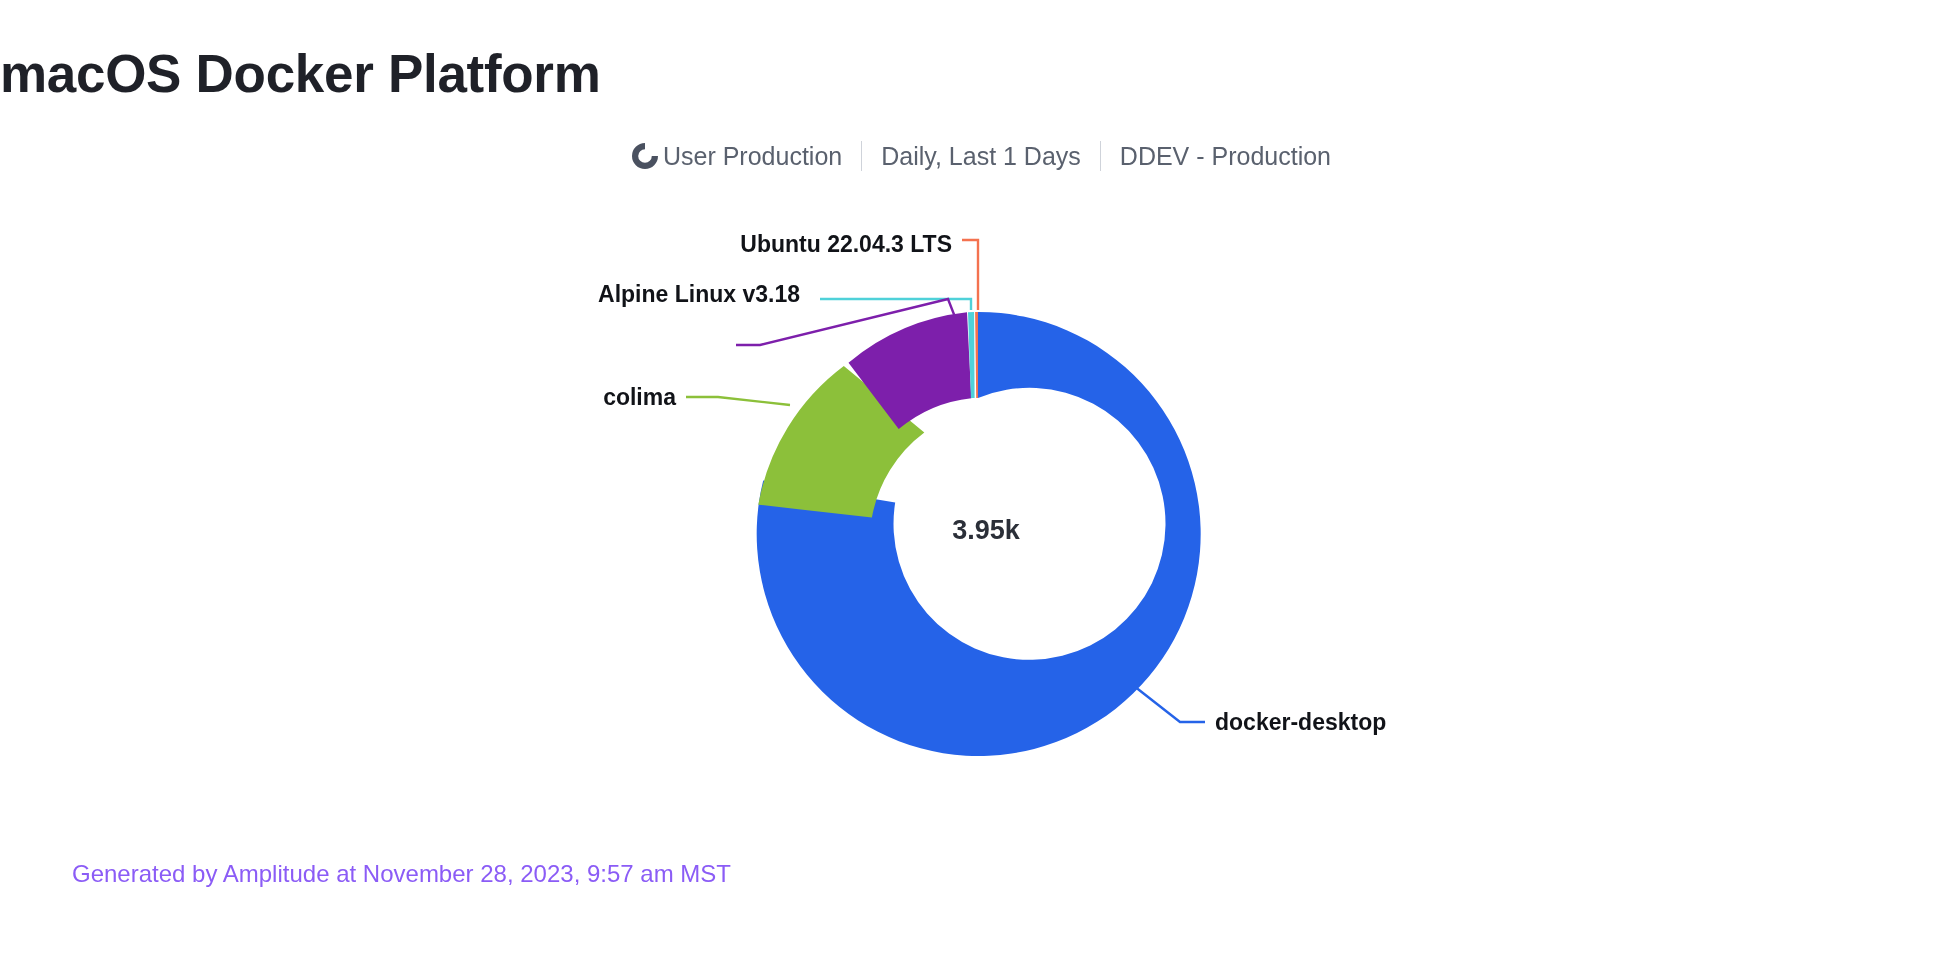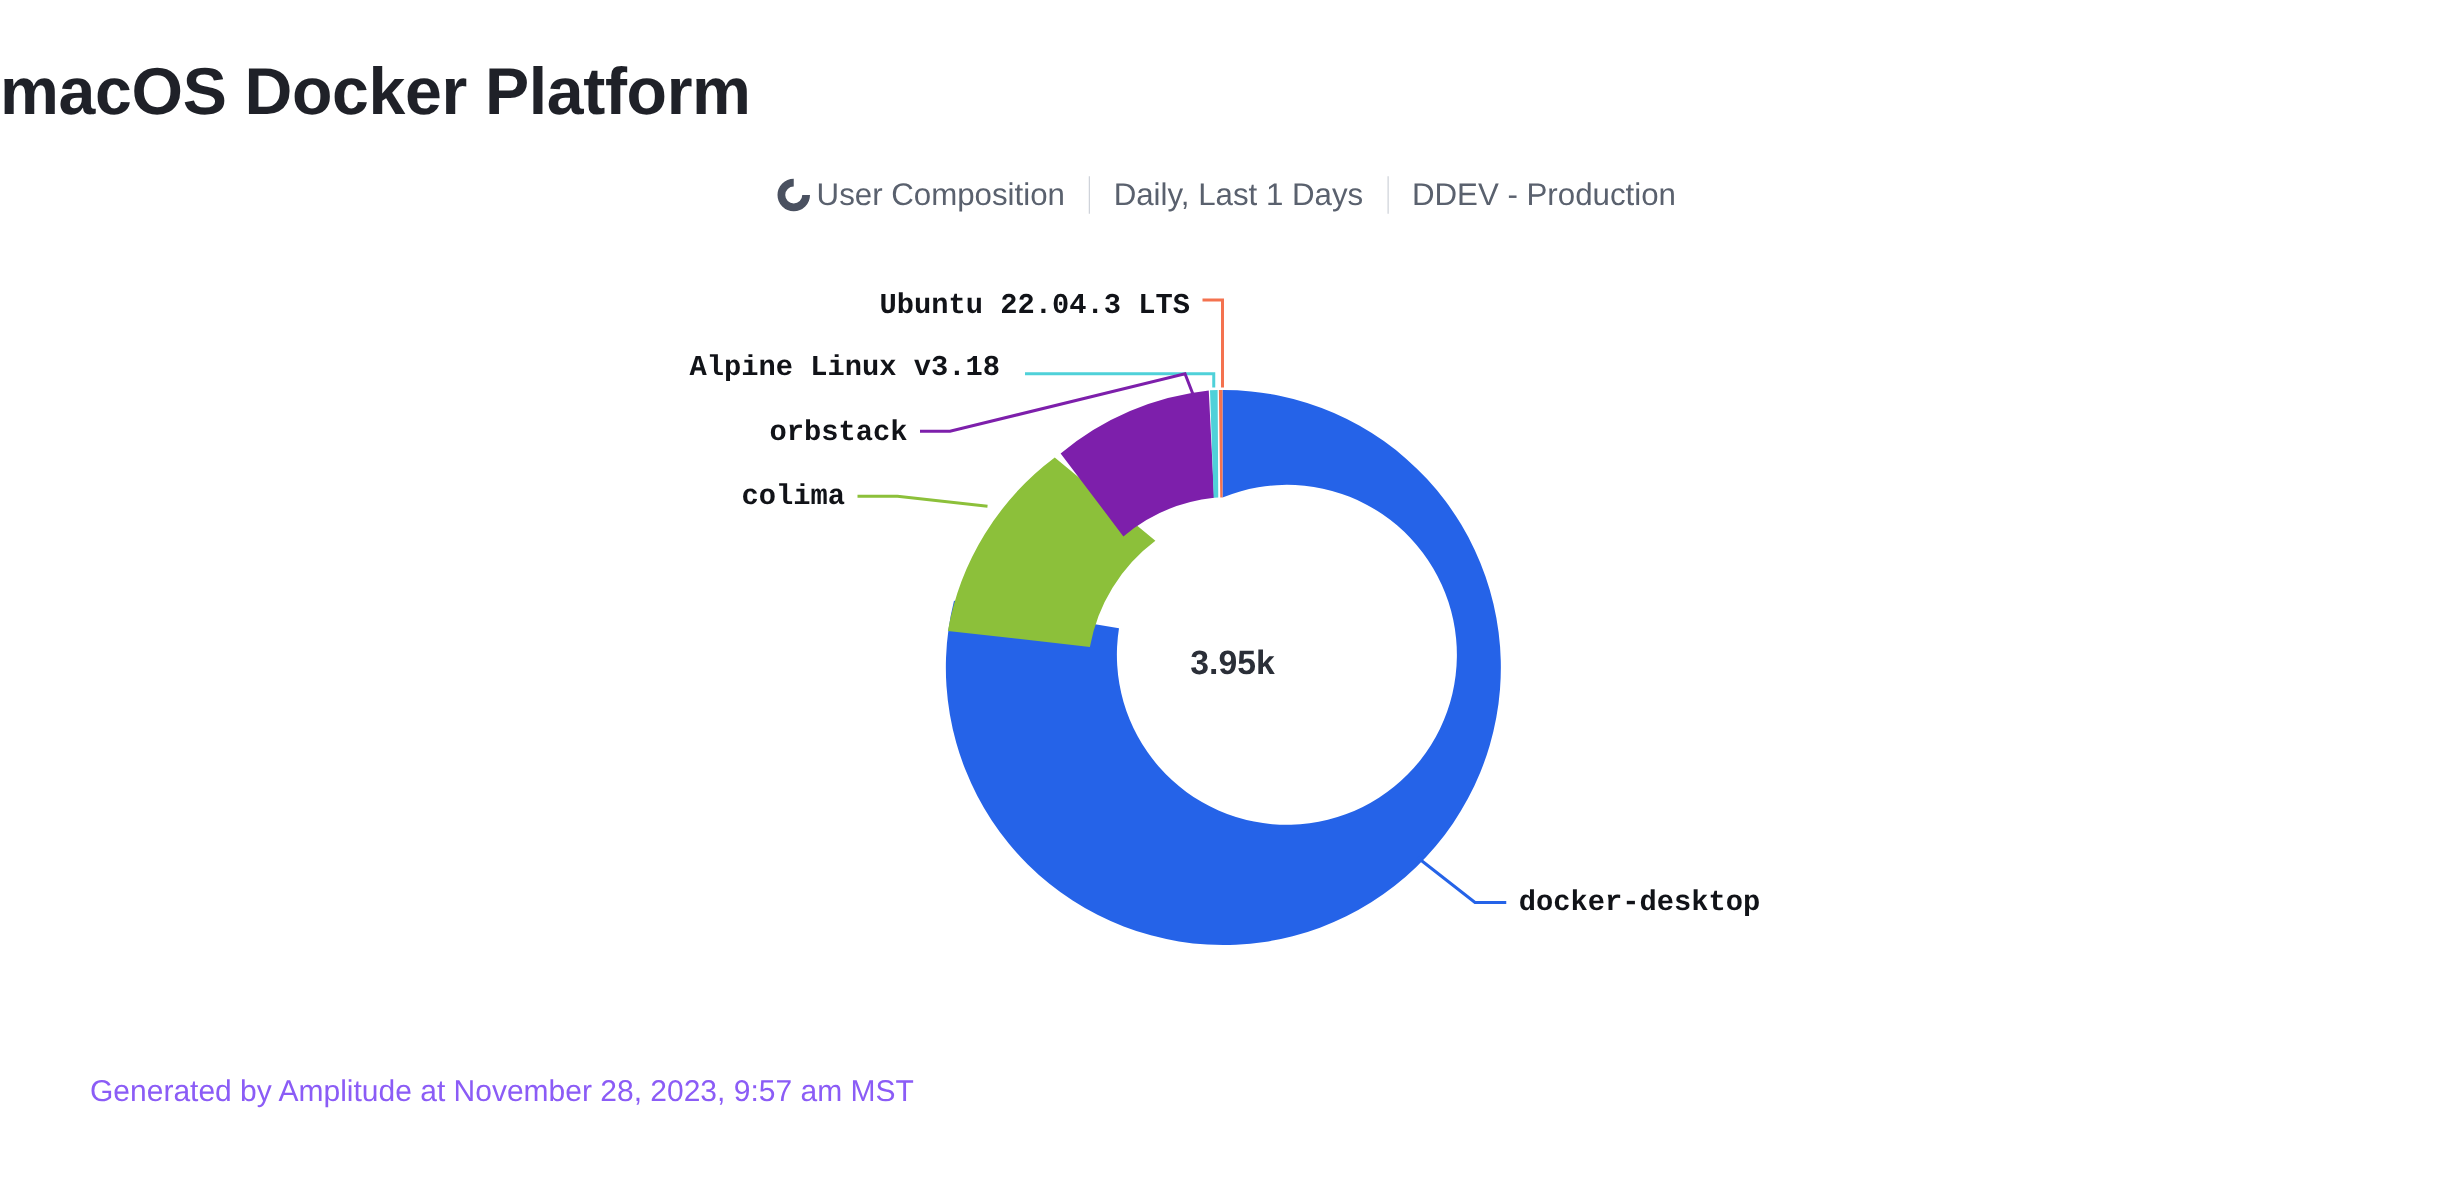--- a/index.html
+++ b/index.html
@@ -94,21 +94,20 @@
   }
 
   
   .slice-label {
     position: absolute;
     font-size: 23px;
     font-weight: 700;
     color: #111318;
     white-space: nowrap;
     line-height: 1;
-    font-family: Liberation Mono, monospace;
   }
   .slice-label.right { text-align: left; }
   .slice-label.left  { text-align: right; }
 
   
   .chart-footer {
     position: absolute;
     left: 72px;
     top: 860px;
     font-size: 24px;
@@ -124,21 +123,21 @@
   <div class="chart-title">macOS Docker Platform</div>
 
   <div class="chart-submeta">
 
     <div class="submeta-item">
       <span class="donut-mini">
         <svg width="32" height="32" viewBox="0 0 32 32" aria-hidden="true">
           <path d="M16 3 a13 13 0 1 0 13 13 l-6.2 0 a6.8 6.8 0 1 1 -6.8 -6.8 Z" fill="#4a5160"></path>
         </svg>
       </span>
-      <span>User Composition</span>
+      <span>User Production</span>
     </div>
 
     <div class="submeta-sep"></div>
 
     <div class="submeta-item">
       <span>Daily, Last 1 Days</span>
     </div>
 
     <div class="submeta-sep"></div>
 
@@ -198,21 +197,20 @@
   </svg>
 
   <div class="center-value">
     <span>3.95k</span>
   </div>
 
   <div class="slice-label left" style="left:0; width:952px; top:233px;">Ubuntu 22.04.3 LTS</div>
 
   <div class="slice-label left" style="left:0; width:800px; top:283px;">Alpine Linux v3.18</div>
 
-  <div class="slice-label left" style="left:0; width:726px; top:335px;">orbstack</div>
 
   <div class="slice-label left" style="left:0; width:676px; top:386px;">colima</div>
 
   <div class="slice-label right" style="left:1215px; width:500px; top:711px;">docker-desktop</div>
 
   <div class="chart-footer">Generated by Amplitude at November 28, 2023, 9:57 am MST</div>
 
 </div>
 
 </body></html>

